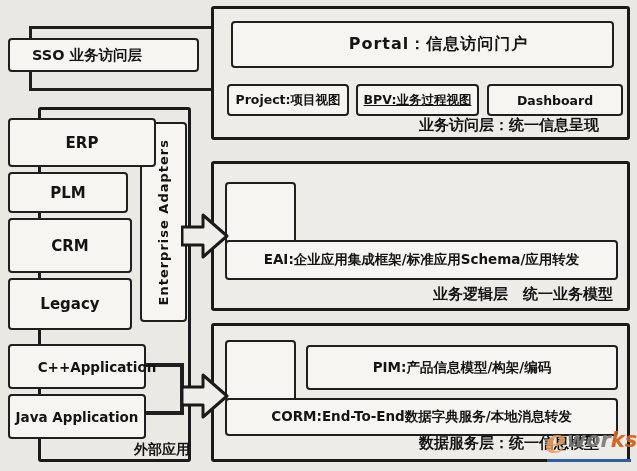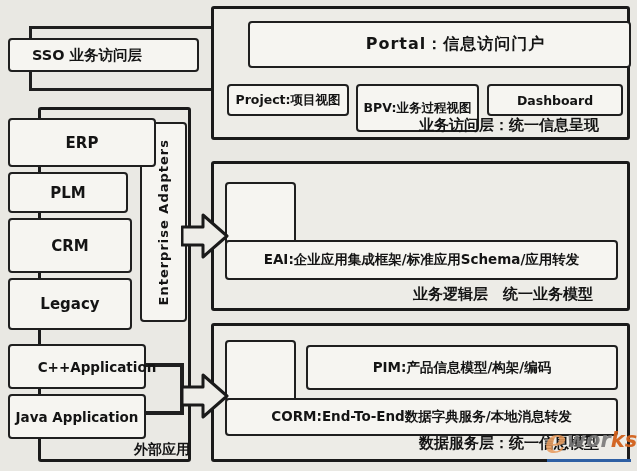--- a/index.html
+++ b/index.html
@@ -113,41 +113,41 @@
   <div class="connector" style="left:146px;top:363px;width:38px;height:52px;border-top:4px solid #1f1f1f;border-right:4px solid #1f1f1f;border-bottom:4px solid #1f1f1f;z-index:2;"></div>
 
   <svg class="arrow" style="left:181px;top:212px;" width="48" height="48" viewBox="0 0 48 48">
     <polygon points="1,15 22,15 22,3 46,24 22,45 22,33 1,33" fill="#eeede8" stroke="#1a1a1a" stroke-width="3" stroke-linejoin="round"></polygon>
   </svg>
   <svg class="arrow" style="left:181px;top:372px;" width="48" height="48" viewBox="0 0 48 48">
     <polygon points="1,15 22,15 22,3 46,24 22,45 22,33 1,33" fill="#eeede8" stroke="#1a1a1a" stroke-width="3" stroke-linejoin="round"></polygon>
   </svg>
 
   <div class="section" style="left:211px;top:6px;width:419px;height:134px;">
-    <div class="box" style="left:34px;top:12px;width:383px;height:47px;font-size:16px;letter-spacing:1px;padding-left:32px;">
+    <div class="box" style="left:17px;top:12px;width:383px;height:47px;font-size:16px;letter-spacing:1px;padding-left:32px;">
       <span>Portal：信息访问门户</span>
     </div>
     <div class="box" style="left:13px;top:75px;width:122px;height:32px;font-size:12.5px;">
       <span>Project:项目视图</span>
     </div>
-    <div class="box" style="left:142px;top:75px;width:123px;height:48px;font-size:12.5px;">
+    <div class="box" style="left:142px;top:75px;width:123px;height:32px;font-size:12.5px;text-decoration:underline;">
       <span>BPV:业务过程视图</span>
     </div>
     <div class="box" style="left:273px;top:75px;width:136px;height:32px;font-size:12.5px;">
       <span>Dashboard</span>
     </div>
     <div class="caption" style="right:28px;bottom:2px;">业务访问层：统一信息呈现</div>
   </div>
 
   <div class="section" style="left:211px;top:161px;width:419px;height:150px;">
     <div class="box" style="left:11px;top:18px;width:71px;height:64px;z-index:1;"></div>
     <div class="box" style="left:11px;top:76px;width:393px;height:40px;font-size:13.5px;z-index:2;">
       <span>EAI:企业应用集成框架/标准应用Schema/应用转发</span>
     </div>
-    <div class="caption" style="right:34px;bottom:4px;margin-left:36px;">业务逻辑层　统一业务模型</div>
+    <div class="caption" style="right:14px;bottom:4px;margin-left:36px;">业务逻辑层　统一业务模型</div>
   </div>
 
   <div class="section" style="left:211px;top:323px;width:419px;height:139px;">
     <div class="box" style="left:11px;top:14px;width:71px;height:62px;z-index:1;"></div>
     <div class="box" style="left:92px;top:19px;width:312px;height:45px;font-size:13.5px;z-index:2;">
       <span>PIM:产品信息模型/构架/编码</span>
     </div>
     <div class="box" style="left:11px;top:72px;width:393px;height:38px;font-size:13.5px;z-index:2;">
       <span>CORM:End-To-End数据字典服务/本地消息转发</span>
     </div>

